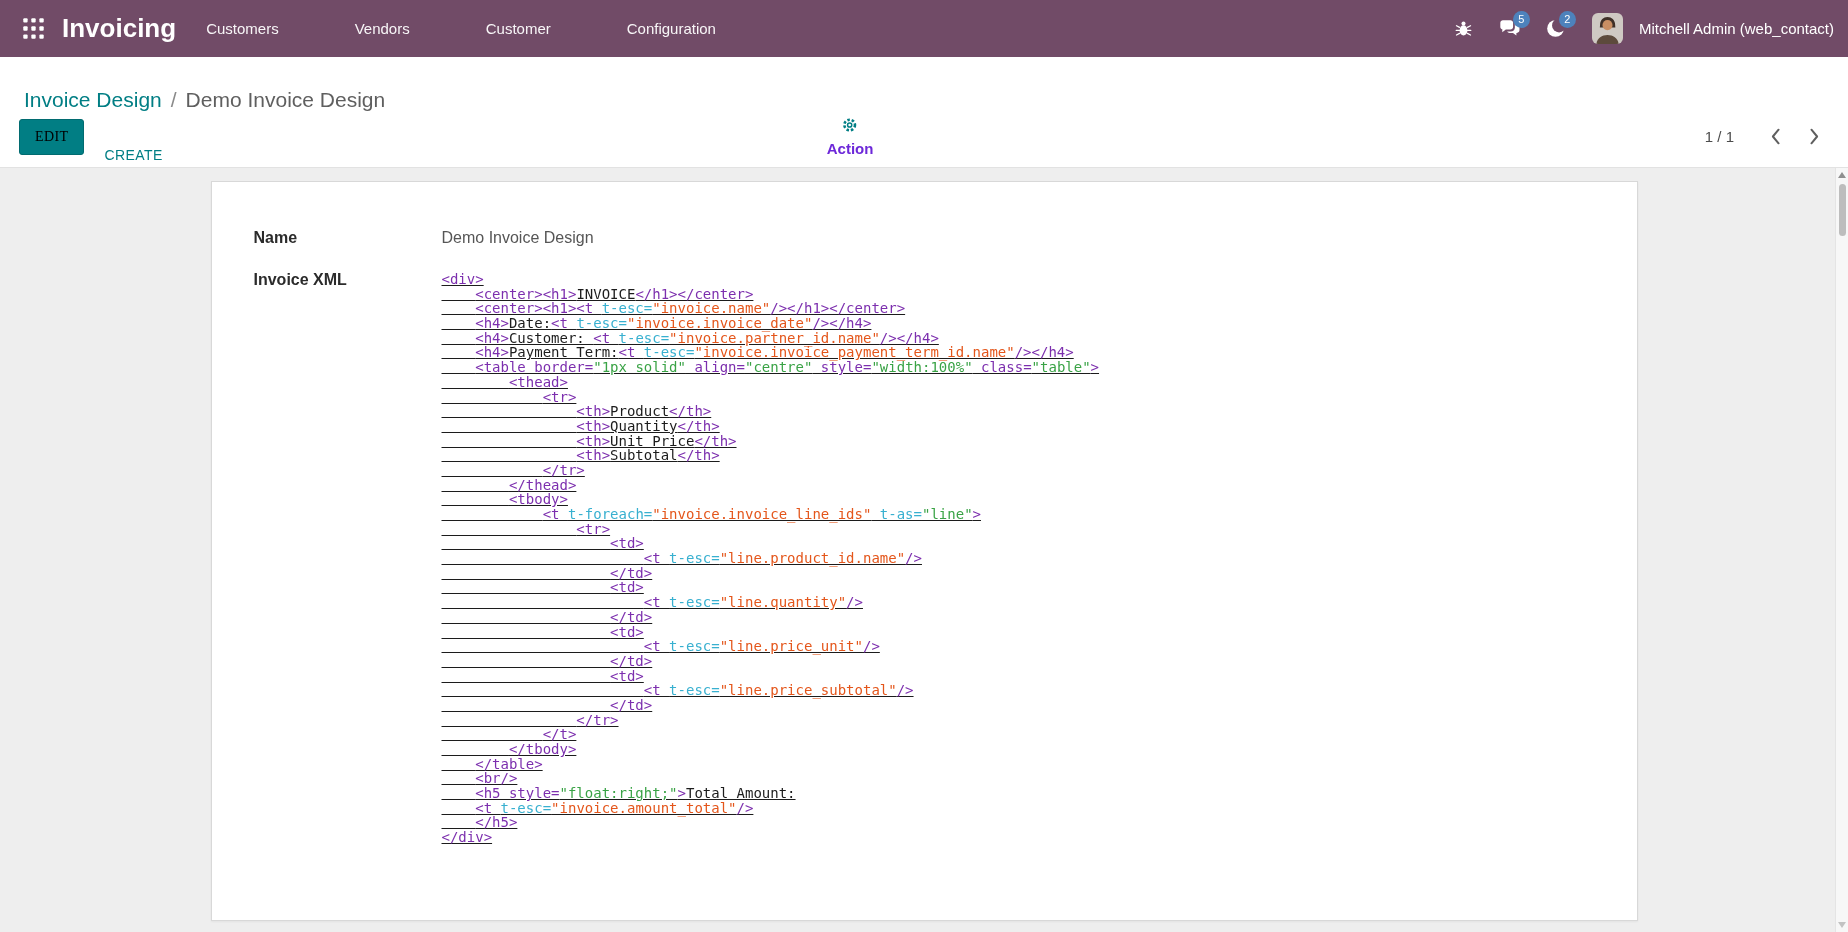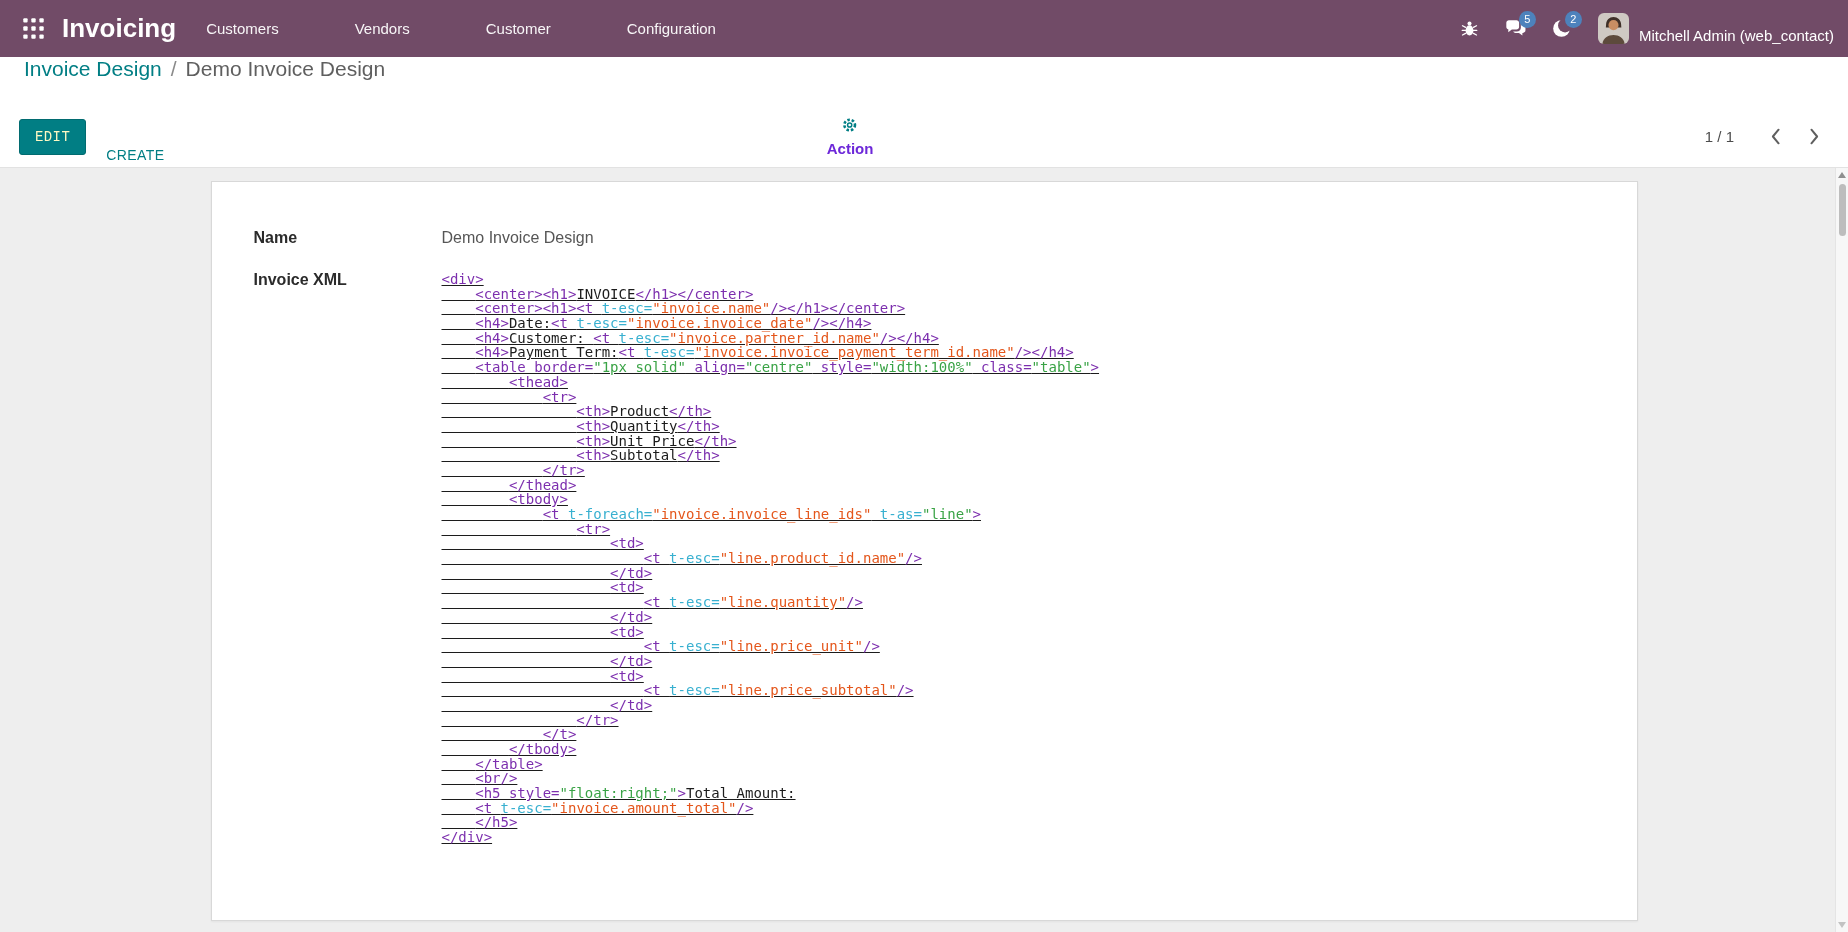--- a/index.html
+++ b/index.html
@@ -8,33 +8,33 @@
 
   
   .navbar { height:57px; background:#714B67; display:flex; align-items:center; padding:0 14px 0 12px; color:#fff; }
   .apps-btn { width:42px; height:42px; background:transparent; border:none; display:flex; align-items:center; justify-content:center; cursor:pointer; }
   .brand { font-size:26px; font-weight:700; margin:0 30px 0 8px; white-space:nowrap; cursor:pointer; }
   .nav-menu { display:flex; gap:76px; font-size:15px; }
   .nav-item { color:rgba(255,255,255,.95); cursor:pointer; white-space:nowrap; }
   .nav-right { margin-left:auto; display:flex; align-items:center; gap:6px; }
   .systray-btn { position:relative; width:40px; height:44px; background:transparent; border:none; display:flex; align-items:center; justify-content:center; cursor:pointer; }
   .badge { position:absolute; top:4px; right:0px; min-width:17px; height:17px; padding:0 4px; border-radius:9px; background:#4d82bc; color:#fff; font-size:11px; line-height:17px; text-align:center; font-family:"Liberation Sans", sans-serif; }
-  .user { display:flex; align-items:flex-end; gap:10px; margin-left:10px; cursor:pointer; }
+  .user { display:flex; align-items:center; gap:16px; margin-left:10px; cursor:pointer; }
   .avatar { width:31px; height:31px; border-radius:6px; overflow:hidden; display:inline-flex; }
   .user-name { font-size:15px; color:#fff; white-space:nowrap; }
 
   
-  .breadcrumb-row { height:55px; background:#fff; display:flex; align-items:flex-start; padding-left:24px; font-size:21px; }
+  .breadcrumb-row { height:55px; background:#fff; display:flex; align-items:flex-end; padding-left:24px; font-size:21px; }
   .bc-link { color:#017e84; cursor:pointer; }
   .bc-sep { color:#8a8a8a; margin:0 9px; }
   .bc-current { color:#5f5f5f; }
 
   
   .control-row { height:56px; background:#fff; display:flex; align-items:center; padding:0 22px 6px 19px; border-bottom:1px solid #e2e2e2; position:relative; }
-  .btn-edit { background:#017e84; color:#fef9c3; border:1px solid #016b70; font-size:14px; padding:9px 15px; letter-spacing:.4px; border-radius:3px; cursor:pointer; font-family:Liberation Mono, monospace; }
+  .btn-edit { background:#017e84; color:#000000; border:1px solid #016b70; font-size:14px; padding:9px 15px; letter-spacing:.4px; border-radius:3px; cursor:pointer; font-family:Liberation Serif, serif; }
   .btn-create { color:#017e84; background:none; border:none; font-size:14px; letter-spacing:.4px; margin-left:20px; cursor:pointer; font-family:"Liberation Sans", sans-serif;margin-top:36px; }
   .action-menu { position:absolute; left:46%; transform:translateX(-50%); display:flex; align-items:center; gap:7px; color:#6d28d9; font-size:15px; font-weight:700; cursor:pointer;flex-direction:column; }
   .pager { margin-left:auto; display:flex; align-items:center; gap:14px; font-size:15px; color:#4c4c4c; }
   .pager-value { margin-right:16px; cursor:pointer; }
   .pager-btn { background:none; border:none; padding:4px 6px; cursor:pointer; display:flex; align-items:center; }
 
   
   .content { height:764px; position:relative; padding-top:13px; background:#eeeeee; }
   .sheet { width:1427px; height:740px; margin:0 auto; background:#fff; border:1px solid #d8d8d8; box-shadow:0 1px 2px rgba(0,0,0,.05); padding:46px 40px 0 42px; overflow:hidden; }
   .field-row { display:flex; margin-bottom:22px; }

